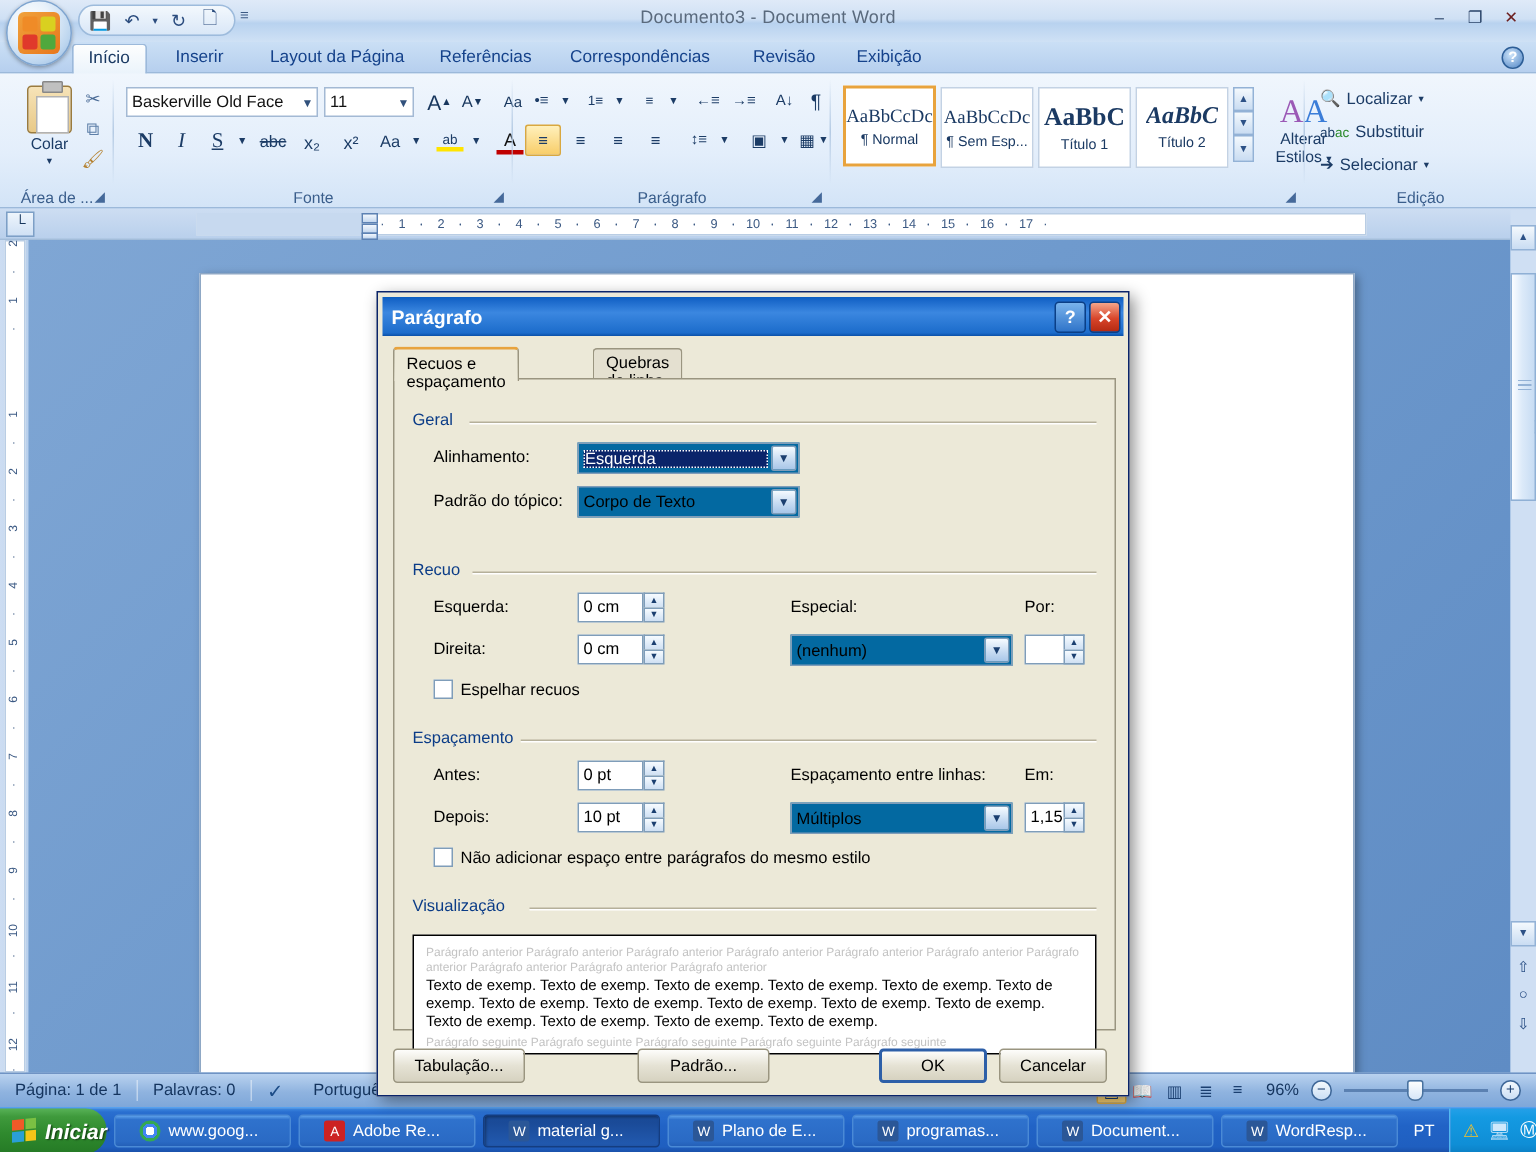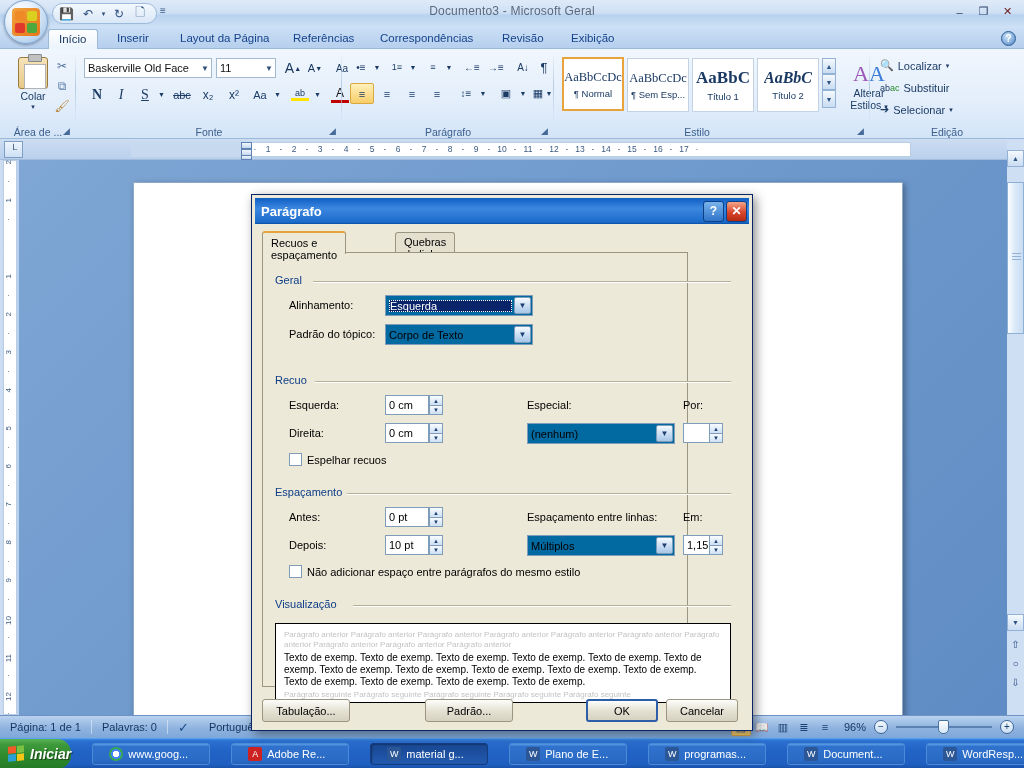--- a/index.html
+++ b/index.html
@@ -312,21 +312,21 @@
   .dtab {
     position: absolute; top: 0; height: 21px; padding: 3px 8px 0 8px;
     font-size: 11px; color: #000; background: #e4e0d0;
     border: 1px solid #9a9580; border-bottom: none; border-radius: 3px 3px 0 0;
   }
   .dtab.active {
     background: #ece9d8; border-top: 2px solid #e8a33d;
     top: -1px; height: 23px; padding-top: 4px; z-index: 2;
   }
   #tabpanel {
-    position: absolute; left: 10px; top: 28px; width: 426px; height: 435px;
+    position: absolute; left: 10px; top: 28px; width: 482px; height: 435px;
     background: #ece9d8; border: 1px solid #9a9580; text-decoration: underline;
   }
 
   fieldset.grp {
     position: absolute; border: none; margin: 0; padding: 0;
   }
   .grp-title {
     position: absolute; left: 0; top: -7px; font-size: 11px; color: #0b3c87;
     background: #ece9d8; padding-right: 5px;
   }
@@ -391,21 +391,21 @@
     font-size: 11px; color: #000;
     display: flex; align-items: center; justify-content: center;
   }
   .dbtn.default { border: 2px solid #2d5fa8; }
 
   
   #taskbar {
     position: absolute; left: 0; top: 738px; width: 1024px; height: 30px;
     background: linear-gradient(to bottom,#3d88e0 0%,#2a6fd0 8%,#2163c6 40%,#1f5fc0 88%,#1a52ab 100%);
     border-top: 1px solid #55a0f0;
-    display: flex; align-items: center; gap: 16px;
+    display: flex; align-items: center;
   }
   #startbtn {
     width: 98px; height: 30px;
     background: linear-gradient(to bottom,#58b257 0%,#3f9a3c 18%,#2f8a2e 55%,#257a25 100%);
     border-top-right-radius: 14px; border-bottom-right-radius: 14px;
     display: flex; align-items: center; gap: 6px; padding-left: 8px;
     color: #fff; font-size: 14px; font-style: italic; font-weight: bold;
     text-shadow: 1px 1px 1px rgba(0,0,0,.5);
   }
   .flag {
@@ -451,21 +451,21 @@
       </div>
     </div>
     <div id="qat">
       <div class="qat-btn" style="color:#3a5fa0">💾</div>
       <div class="qat-btn">↶</div>
       <div class="qat-btn" style="width:9px;font-size:7px">▾</div>
       <div class="qat-btn">↻</div>
       <div class="qat-btn">🗋</div>
     </div>
     <div id="qat-dropdown">≡</div>
-    <div id="title-text">Documento3 - Microsoft Geral</div>
+    <div id="title-text">Documento3 - Document Word</div>
     <div id="win-buttons">
       <div class="win-btn">–</div>
       <div class="win-btn">❐</div>
       <div class="win-btn close">✕</div>
     </div>
   </div>
 
   <div id="tabstrip">
     <div class="rtab active" style="left:48px">Início</div>
     <div class="rtab" style="left:107px">Inserir</div>
@@ -629,21 +629,20 @@
       <div style="position:absolute;left:268px;top:9px;width:14px">
         <div class="sb-btn" style="width:14px;height:16px">▲</div>
         <div class="sb-btn" style="width:14px;height:16px">▼</div>
         <div class="sb-btn" style="width:14px;height:18px">▼</div>
       </div>
       <div class="ctl" style="position:absolute;left:286px;top:6px;width:58px;height:62px;flex-direction:column;gap:0;font-size:10.5px">
         <span style="font-size:22px;font-family:'Liberation Serif',serif;color:#9b59b6">A<span style="color:#3b7dd8">A</span></span>
         <span>Alterar</span>
         <span><span>Estilos</span> <span style="font-size:7px">▾</span></span>
       </div>
-      <div class="glabel" style="width:286px">Estilo</div>
       <div class="dlg-launch">◢</div>
       <div class="gsep"></div>
     </div>
 
     <div class="rgroup" id="grp-edit">
       <div class="edit-item" style="position:absolute;left:6px;top:6px;width:120px">
         <span style="font-size:11px">🔍</span>
         <span>Localizar</span>
         <span style="font-size:7px">▾</span>
       </div>

